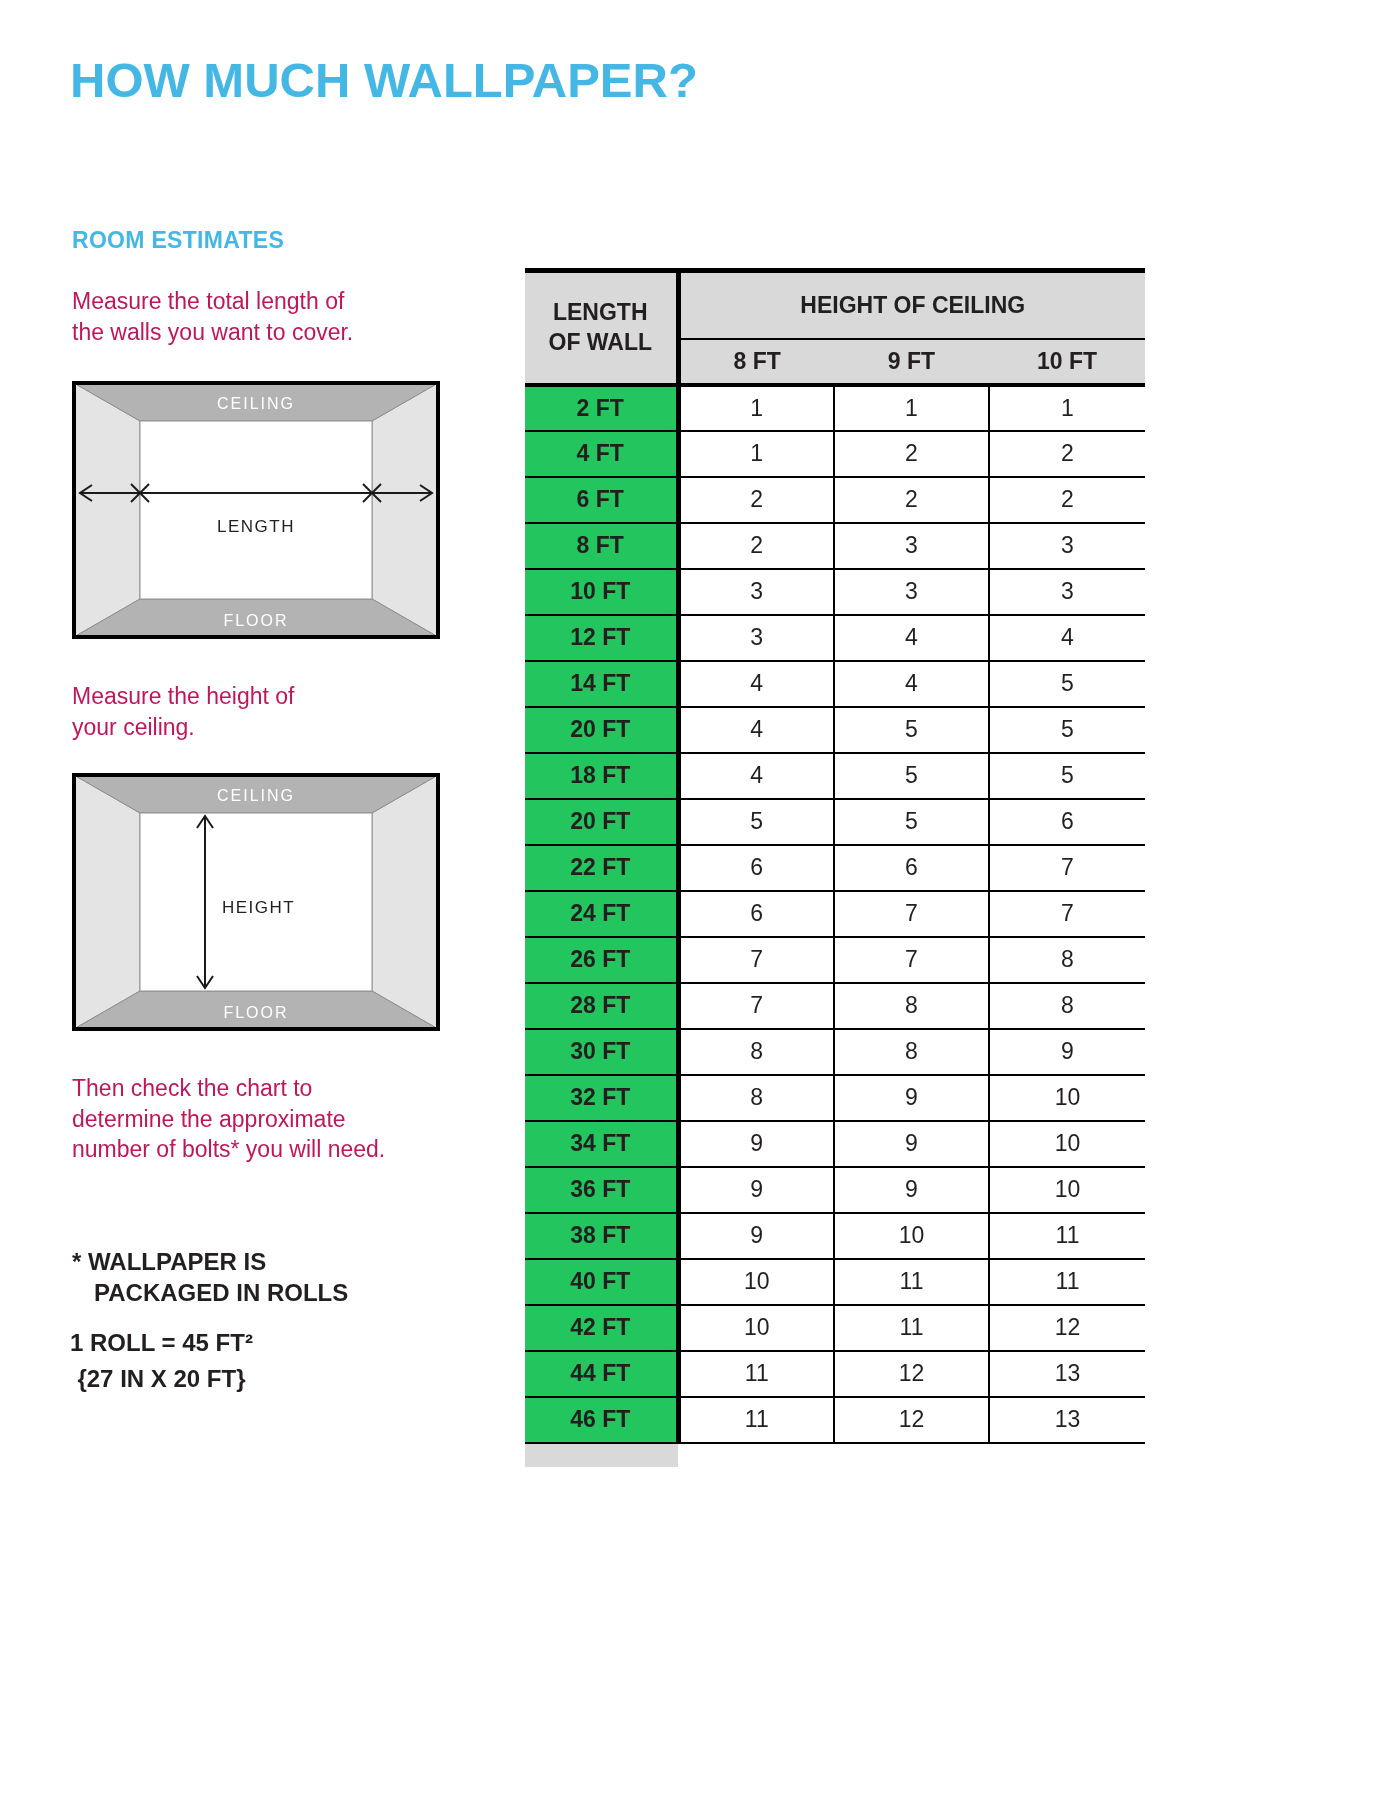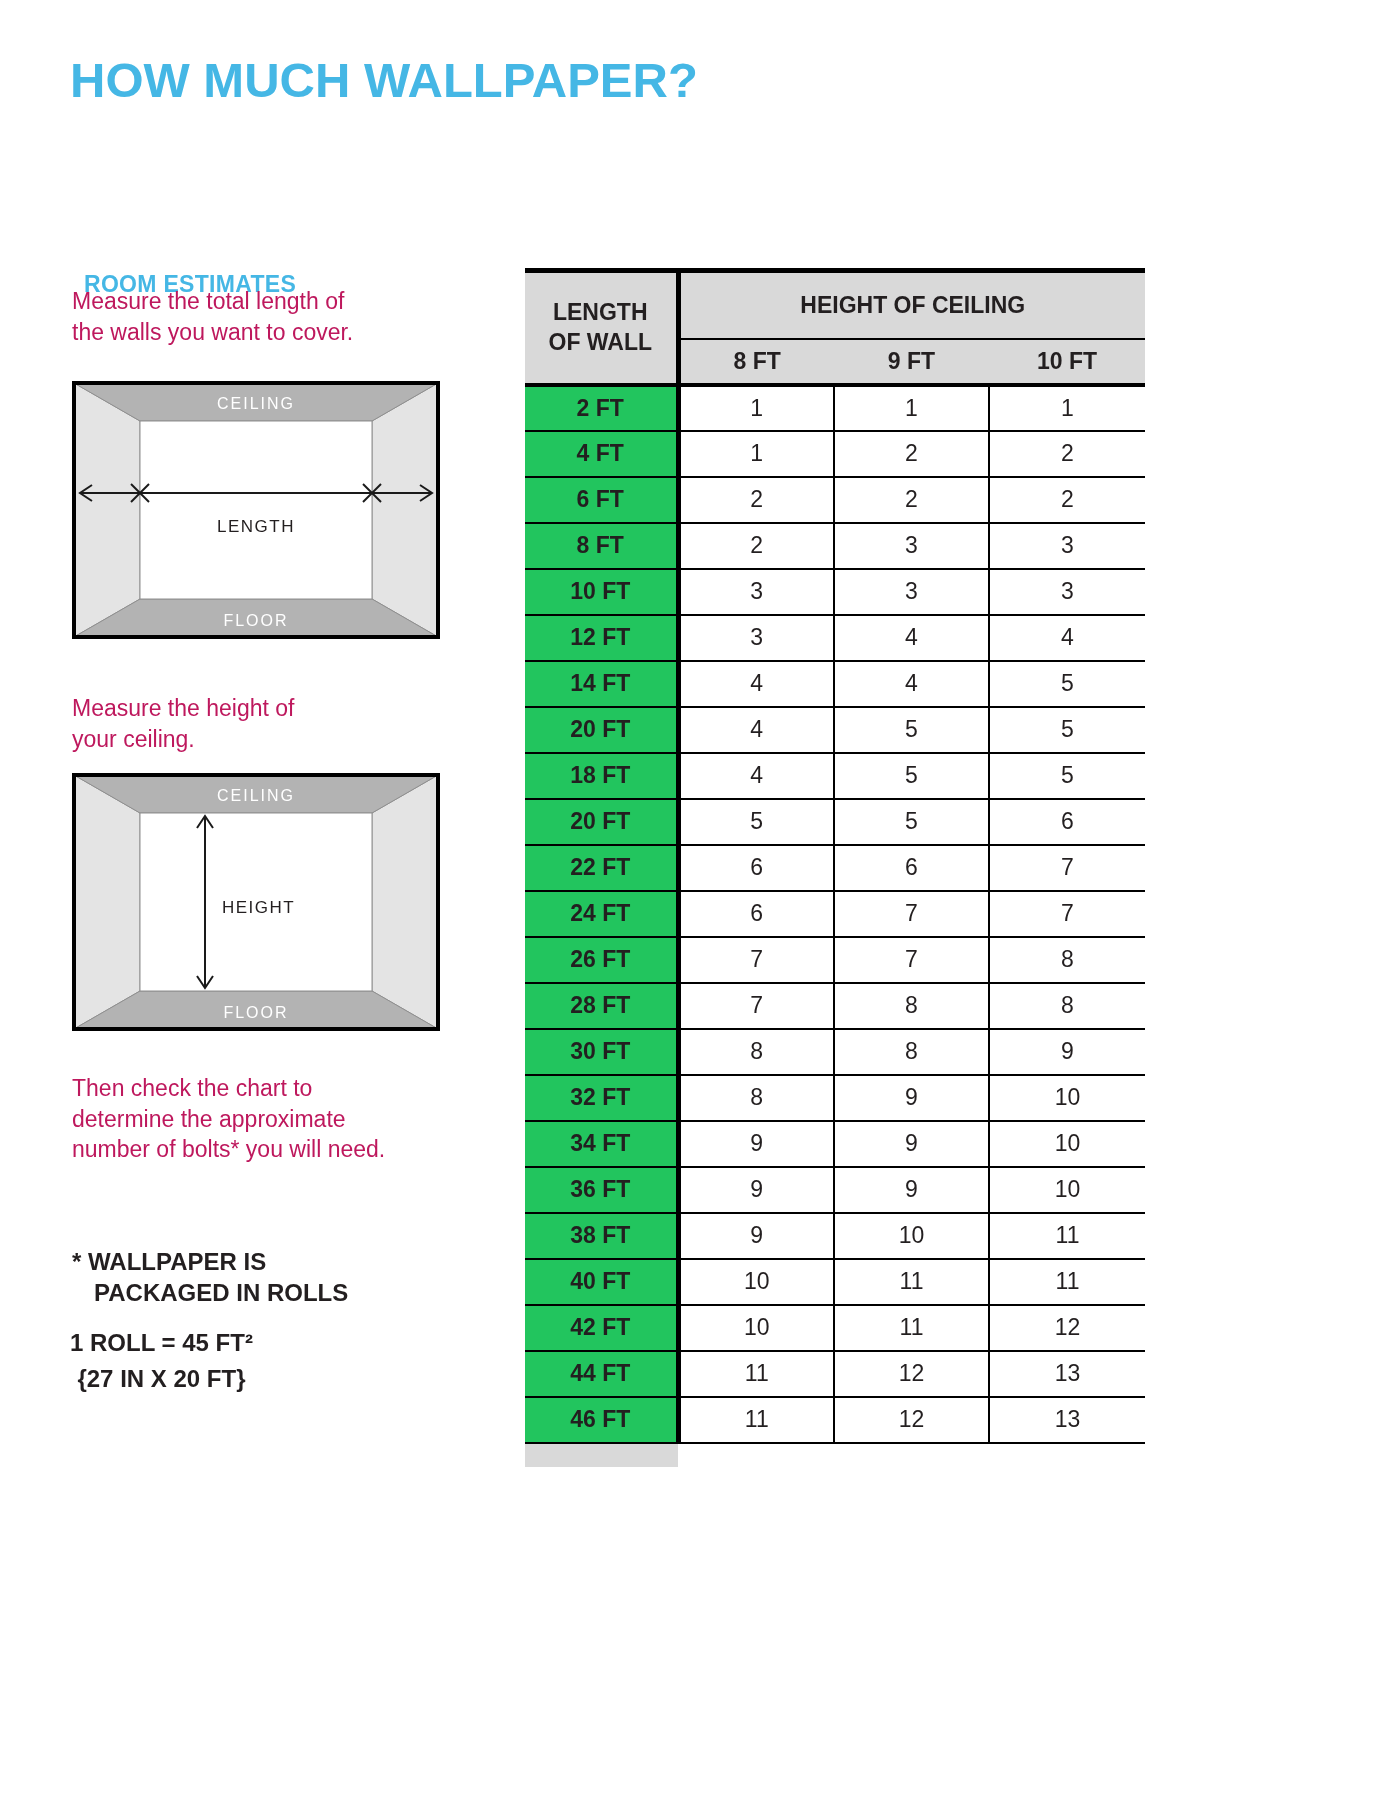--- a/index.html
+++ b/index.html
@@ -5,26 +5,26 @@
   * { box-sizing: border-box; }
   html, body { margin: 0; padding: 0; }
   body { background: #ffffff; font-family: "Liberation Sans", sans-serif; color: #231f20; }
 
   .page { position: relative; width: 1391px; height: 1600px; background: #ffffff; overflow: hidden; }
   .abs { position: absolute; }
 
   .page-title { left: 70px; top: 52px; font-size: 49px; font-weight: 700; color: #45b7e5; letter-spacing: 0; }
 
   .section-heading { font-size: 23px; font-weight: 700; color: #45b7e5; letter-spacing: 0.3px; }
-  .heading-room { left: 84px; top: 227px; margin-top: 44px; }
+  .heading-room { left: 72px; top: 227px; }
   .heading-table { left: 525px; top: 227px; width: 620px; text-align: center; }
 
   .instruction { font-size: 23px; line-height: 1.33; white-space: pre-line; color: #be185d; }
   .instr-1 { left: 72px; top: 286px; width: 420px; }
-  .instr-2 { left: 72px; top: 681px; width: 420px; margin-top: 12px; }
+  .instr-2 { left: 72px; top: 681px; width: 420px; }
   .instr-3 { left: 72px; top: 1073px; width: 440px; }
 
   .room-diagram { display: block; }
   .diagram-1 { left: 72px; top: 381px; }
   .diagram-2 { left: 72px; top: 773px; }
   .band-label { fill: #ffffff; font-size: 16px; letter-spacing: 2px; font-family: "Liberation Sans", sans-serif; }
   .measure-label { fill: #231f20; font-size: 17px; letter-spacing: 1.5px; font-family: "Liberation Sans", sans-serif; }
 
   .footnote { left: 72px; top: 1246px; font-size: 24px; font-weight: 700; line-height: 31px; }
   .footnote .line2 { padding-left: 22px; }

